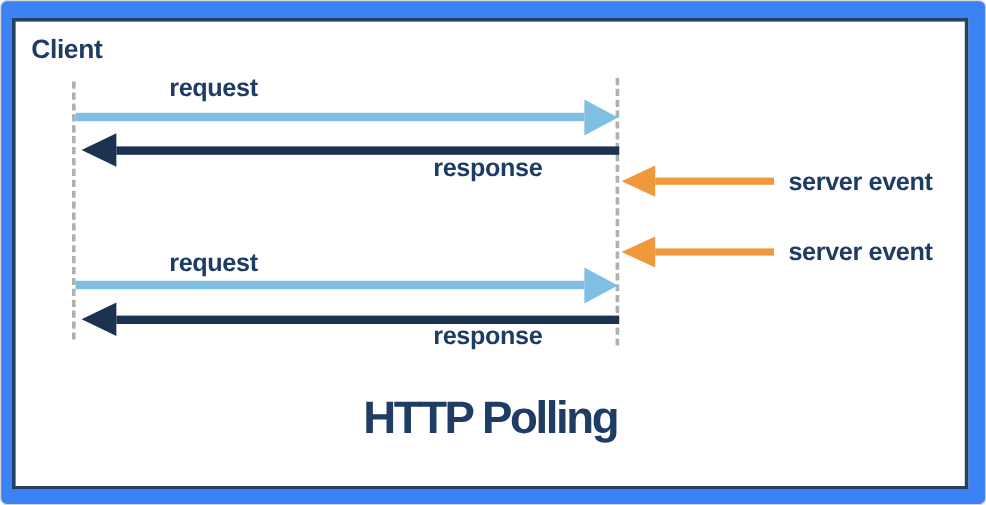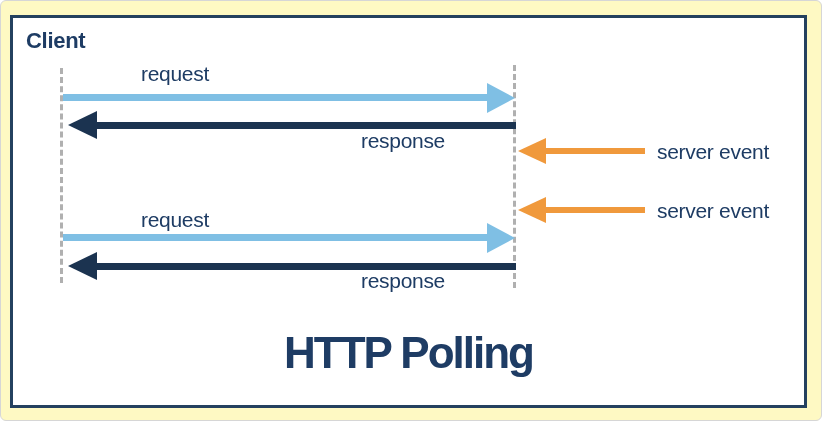--- a/index.html
+++ b/index.html
@@ -5,21 +5,21 @@
   html, body {
     margin: 0;
     padding: 0;
     background: #ffffff;
     font-family: "Liberation Sans", "DejaVu Sans", sans-serif;
   }
   .stage {
     position: relative;
     width: 822px;
     height: 421px;
-    background: #fef9c3;
+    background: #3b82f6;
     border: 1px solid #d6d6d6;
     border-radius: 6px;
     box-sizing: border-box;
     overflow: hidden;
   }
   .frame {
     position: absolute;
     left: 9px;
     top: 14px;
     width: 791px;
@@ -40,21 +40,21 @@
   .lifeline {
     position: absolute;
     width: 0;
     border-left: 3px dashed var(--lifeline-gray, #b0b0b0);
   }
   .lifeline.client-line { left: 59px; top: 67px; height: 215px; }
   .lifeline.server-line { left: 512px; top: 64px; height: 223px; }
   .msg-label {
     position: absolute;
     font-size: 21px;
-    font-weight: normal;
+    font-weight: bold;
     letter-spacing: -0.3px;
     color: var(--heading-navy, #1e3c64);
     white-space: nowrap;
   }
   .shaft {
     position: absolute;
   }
   .shaft.blue { background: var(--request-blue, #7fbfe4); height: 7px; }
   .shaft.navy { background: var(--response-navy, #1b3350); height: 7px; }
   .shaft.orange { background: var(--event-orange, #f0993c); height: 6px; }
@@ -77,21 +77,21 @@
     border-top: 13px solid transparent;
     border-bottom: 13px solid transparent;
     border-right: 28px solid var(--event-orange, #f0993c);
   }
   .diagram-title {
     position: absolute;
     left: 9px;
     top: 327px;
     width: 797px;
     text-align: center;
-    font-size: 44px;
+    font-size: 38px;
     font-weight: bold;
     letter-spacing: -2px;
     color: var(--heading-navy, #1e3c64);
   }
 </style>
 </head>
 <body>
 
 <div class="stage">
   <div class="frame"></div>

